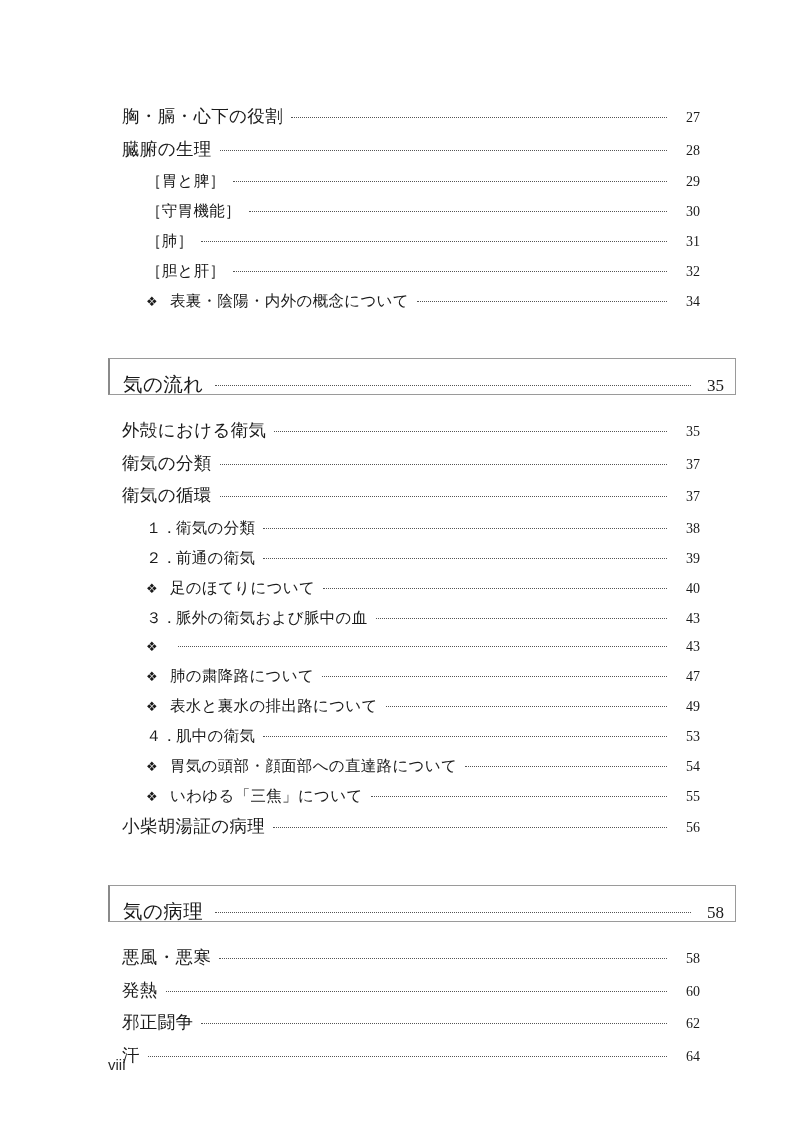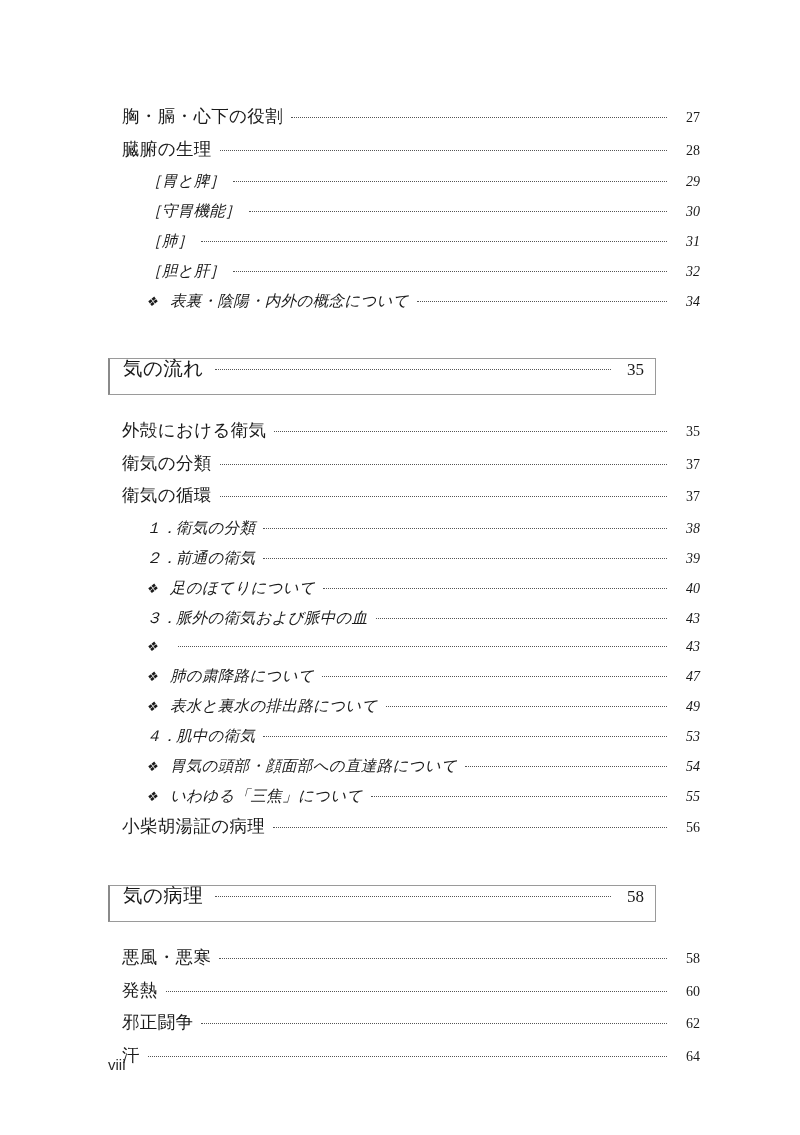--- a/index.html
+++ b/index.html
@@ -68,21 +68,20 @@
   .lvl1 {
     padding-left: 14px;
     margin-bottom: 15px;
   }
   .lvl1 .label { font-size: 17.5px; }
 
   
   .lvl2 {
     padding-left: 38px;
     margin-bottom: 14px;
-    font-style: italic;
   }
   .lvl2 .label { font-size: 15.5px; }
 
   
   .marker {
     flex: 0 0 auto;
     display: inline-block;
     width: 24px;
     font-size: 15px;
     line-height: 1;
@@ -94,24 +93,24 @@
     font-size: 15.5px;
     width: 30px;
     letter-spacing: 0;
   }
 
   
   .chapter-box {
     border: 1px solid #9a9a9a;
     border-left: 2px solid #8a8a8a;
     box-sizing: border-box;
-    width: 548px;
+    width: 628px;
     height: 37px;
     display: flex;
-    align-items: flex-start;
+    align-items: flex-end;
     padding: 0 11px 0 13px;
   }
   .chapter-box .entry { width: 100%; }
   .chapter-box .label {
     font-size: 19.5px;
     letter-spacing: 0.02em;
   }
   .chapter-box .page { font-size: 17px; }
   .chapter-box .leader { margin-left: 12px; top: -5px; }
 

